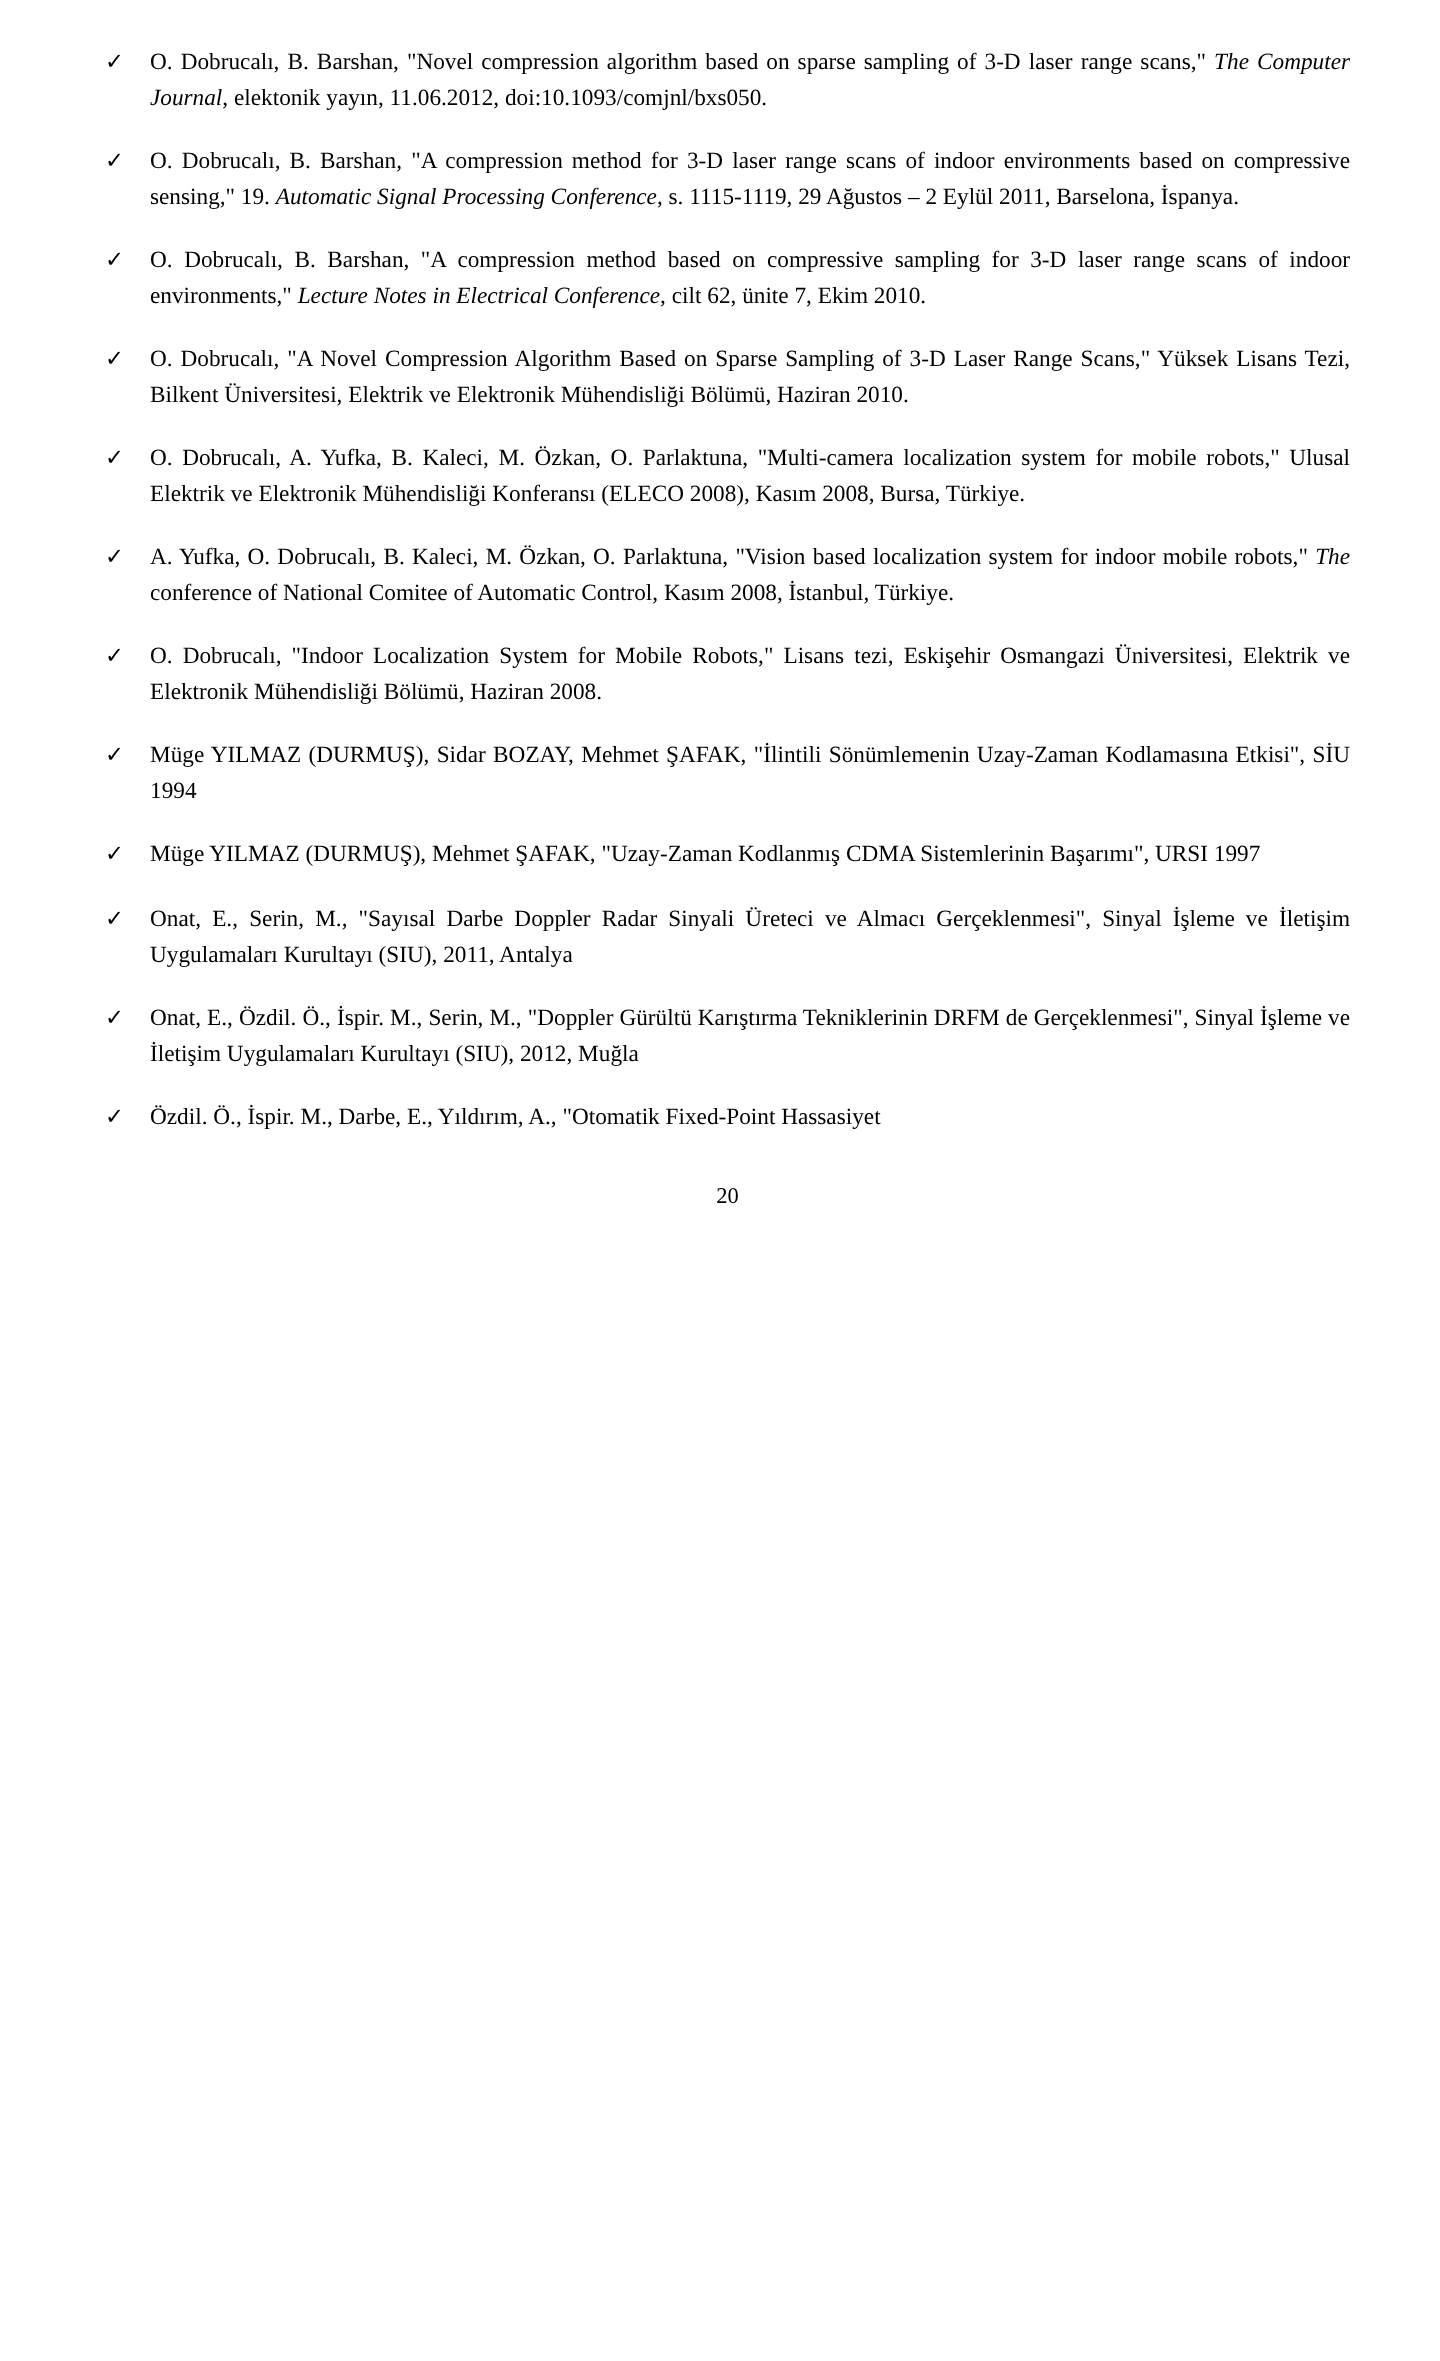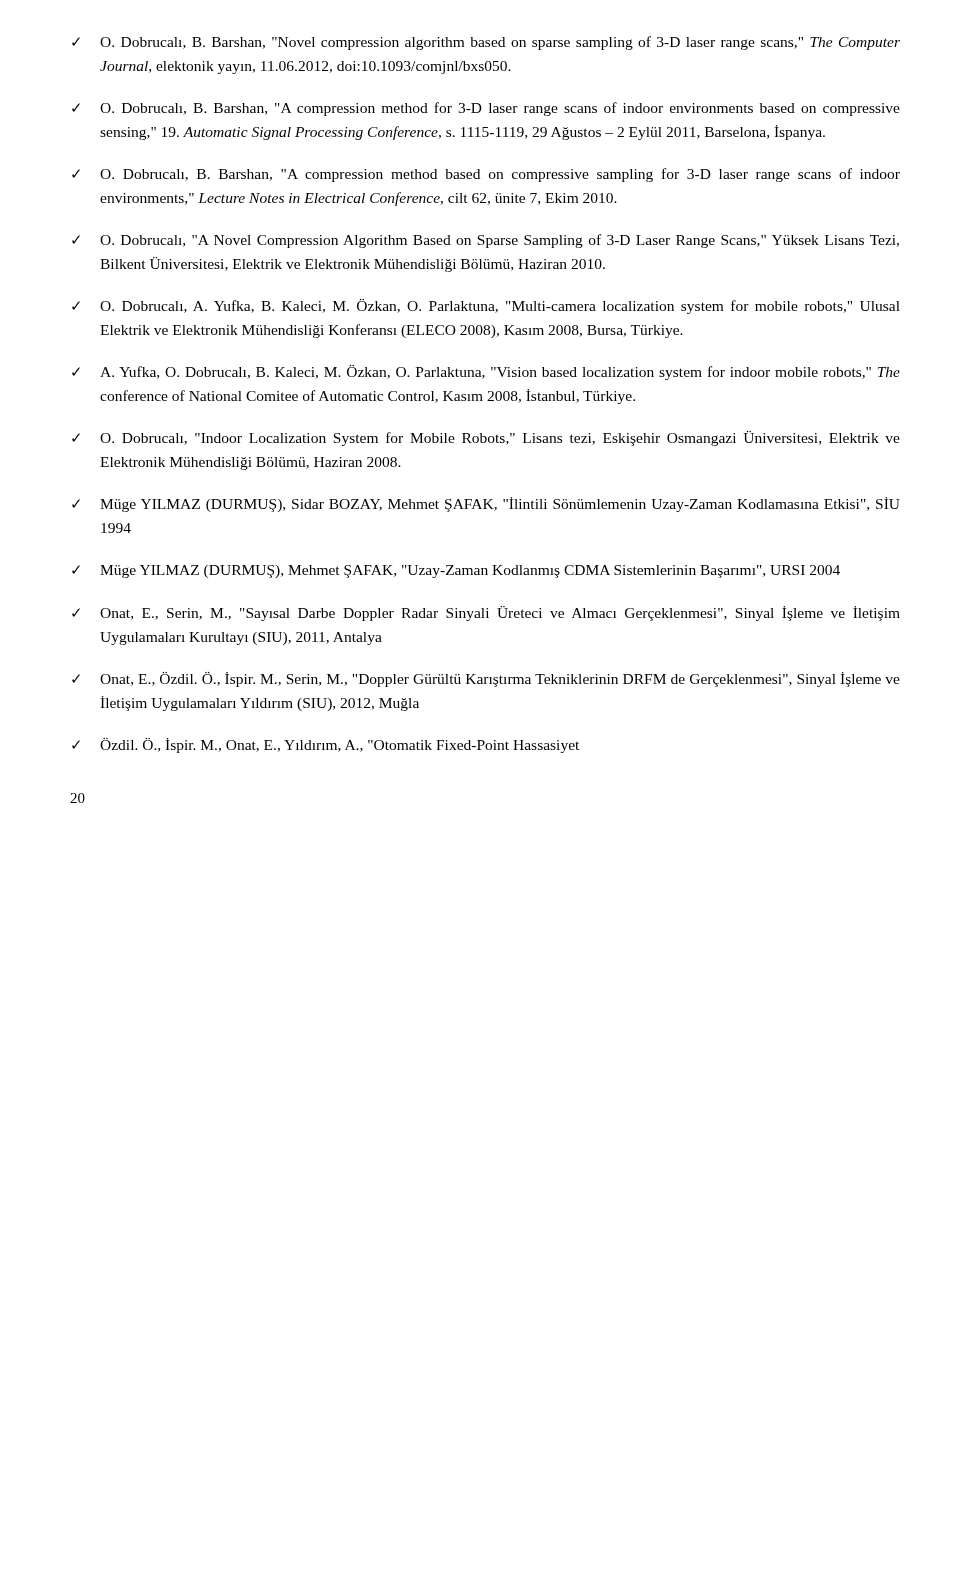--- a/index.html
+++ b/index.html
@@ -40,21 +40,21 @@
       margin-top: 1px;
       flex-shrink: 0;
     }
 
     .ref-text {
       flex: 1;
       text-align: justify;
     }
 
     .page-number {
-      text-align: left;
+      text-align: center;
       margin-top: 30px;
       font-size: 15px;
     }
   </style>
 </head>
 <body>
 
 <ul class="reference-list">
 
   <li class="reference-item">
@@ -92,33 +92,33 @@
     <span class="ref-text">O. Dobrucalı, "Indoor Localization System for Mobile Robots," Lisans tezi, Eskişehir Osmangazi Üniversitesi, Elektrik ve Elektronik Mühendisliği Bölümü, Haziran 2008.</span>
   </li>
 
   <li class="reference-item">
     <span class="checkmark">✓</span>
     <span class="ref-text">Müge YILMAZ (DURMUŞ), Sidar BOZAY, Mehmet ŞAFAK, "İlintili Sönümlemenin Uzay-Zaman Kodlamasına Etkisi", SİU 1994</span>
   </li>
 
   <li class="reference-item">
     <span class="checkmark">✓</span>
-    <span class="ref-text">Müge YILMAZ (DURMUŞ), Mehmet ŞAFAK, "Uzay-Zaman Kodlanmış CDMA Sistemlerinin Başarımı", URSI 2004</span>
+    <span class="ref-text">Müge YILMAZ (DURMUŞ), Mehmet ŞAFAK, "Uzay-Zaman Kodlanmış CDMA Sistemlerinin Başarımı", URSI 1997</span>
   </li>
 
   <li class="reference-item">
     <span class="checkmark">✓</span>
     <span class="ref-text">Onat, E., Serin, M., "Sayısal Darbe Doppler Radar Sinyali Üreteci ve Almacı Gerçeklenmesi", Sinyal İşleme ve İletişim Uygulamaları Kurultayı (SIU), 2011, Antalya</span>
   </li>
 
   <li class="reference-item">
     <span class="checkmark">✓</span>
-    <span class="ref-text">Onat, E., Özdil. Ö., İspir. M., Serin, M., "Doppler Gürültü Karıştırma Tekniklerinin DRFM de Gerçeklenmesi", Sinyal İşleme ve İletişim Uygulamaları Yıldırım (SIU), 2012, Muğla</span>
+    <span class="ref-text">Onat, E., Özdil. Ö., İspir. M., Serin, M., "Doppler Gürültü Karıştırma Tekniklerinin DRFM de Gerçeklenmesi", Sinyal İşleme ve İletişim Uygulamaları Kurultayı (SIU), 2012, Muğla</span>
   </li>
 
   <li class="reference-item">
     <span class="checkmark">✓</span>
-    <span class="ref-text">Özdil. Ö., İspir. M., Onat, E., Yıldırım, A., "Otomatik Fixed-Point Hassasiyet</span>
+    <span class="ref-text">Özdil. Ö., İspir. M., Darbe, E., Yıldırım, A., "Otomatik Fixed-Point Hassasiyet</span>
   </li>
 
 </ul>
 
 <div class="page-number">20</div>
 
 </body></html>

